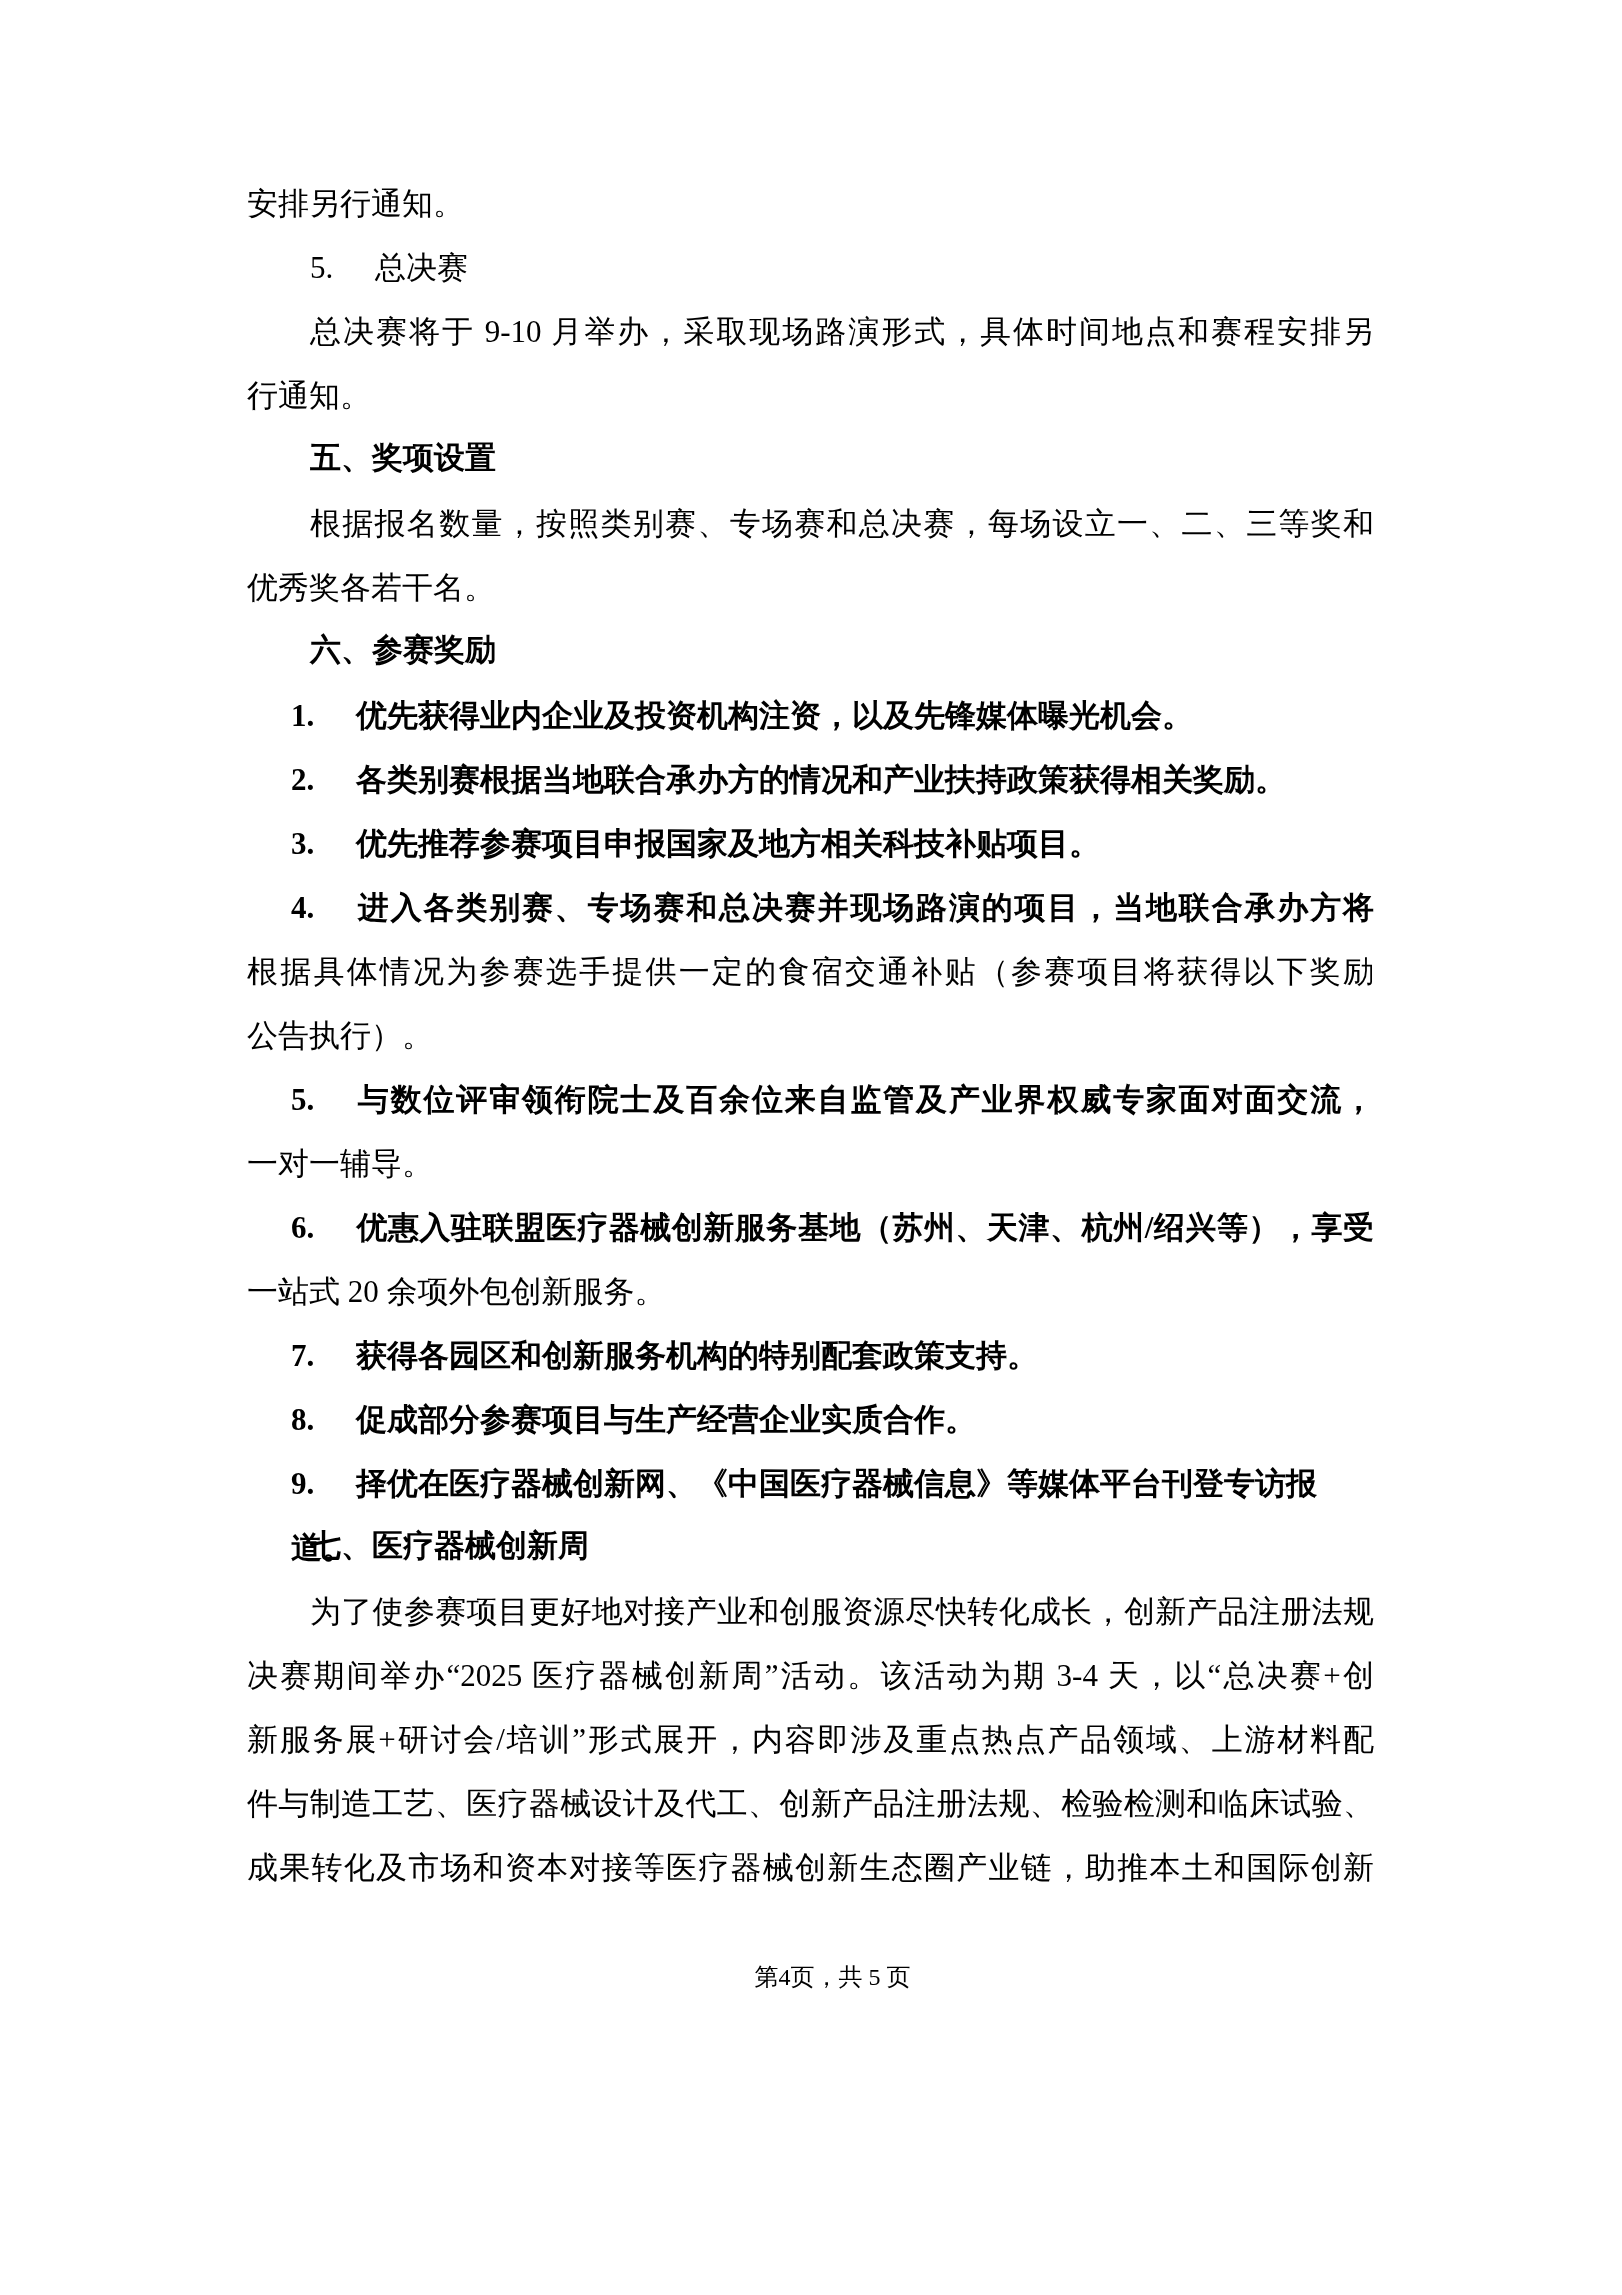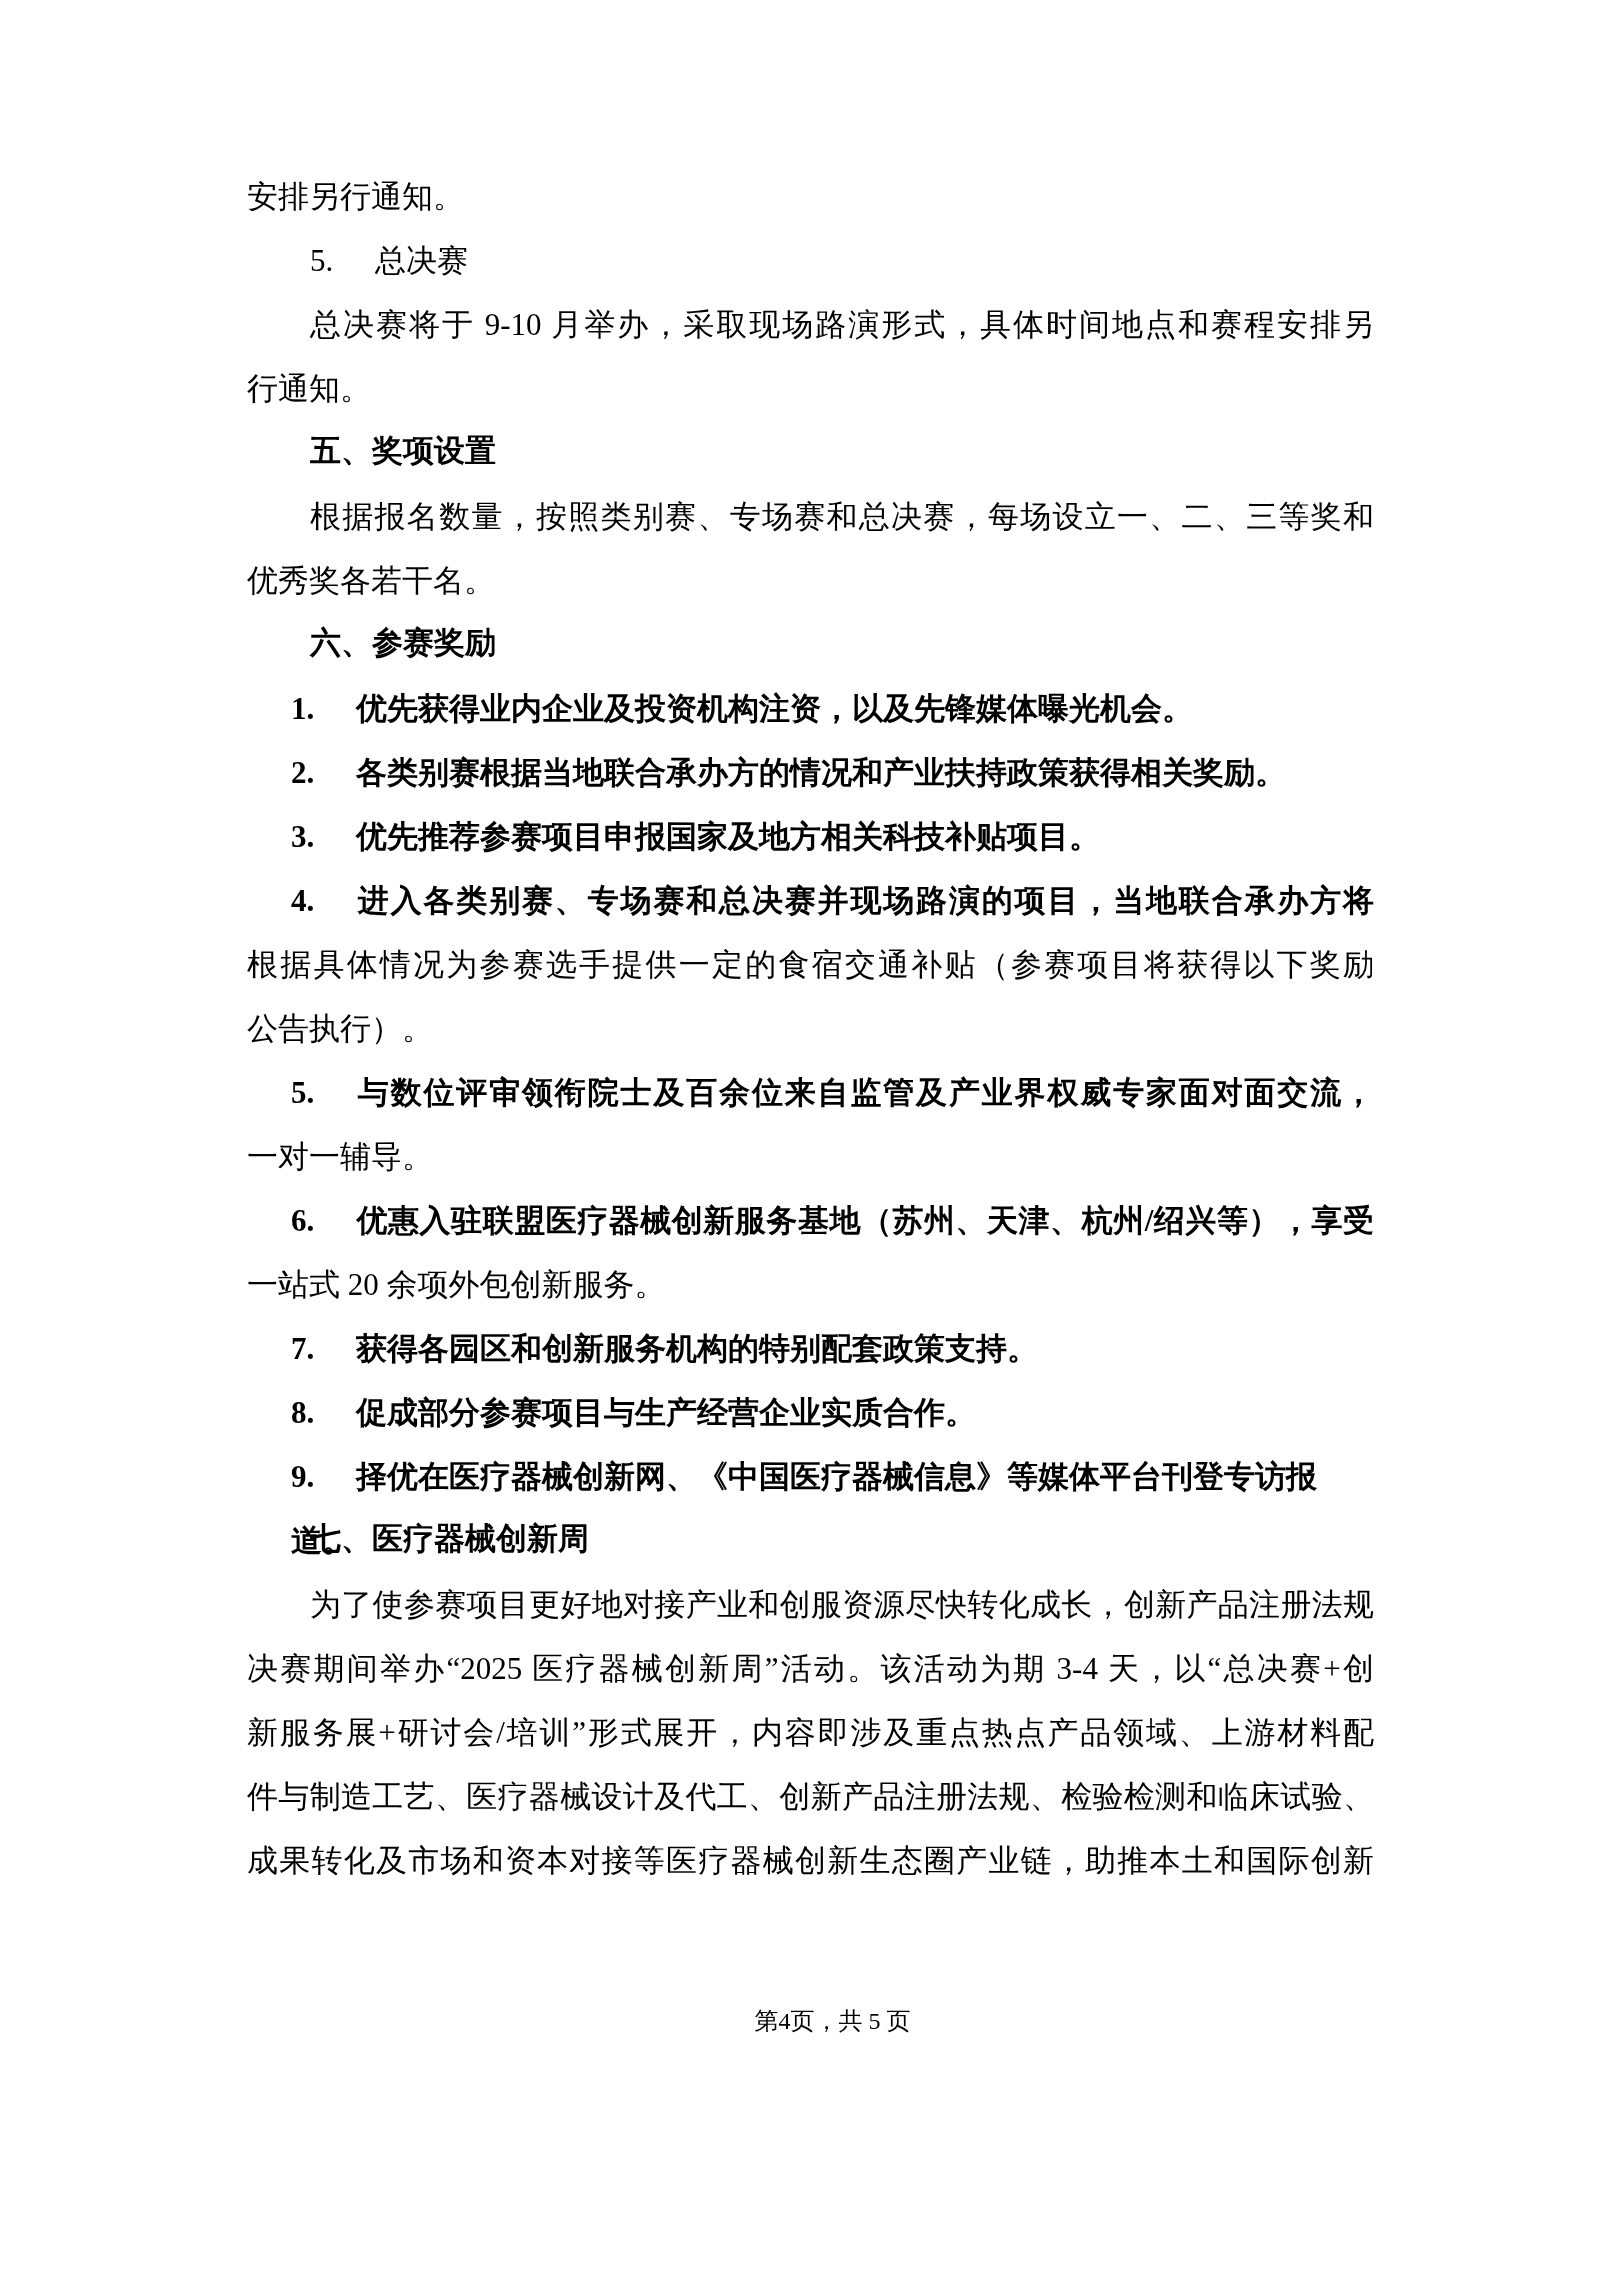--- a/index.html
+++ b/index.html
@@ -9,21 +9,21 @@
     height: 2295px;
     background: #ffffff;
     color: #000000;
     font-family: "Liberation Serif", "DejaVu Serif", serif;
     font-size: 31px;
     overflow: hidden;
   }
   .content {
     position: absolute;
     left: 247px;
-    top: 165px;
+    top: 172px;
     width: 1127px;
   }
   .line {
     height: 64px;
     line-height: 64px;
     white-space: normal;
   }
   
   .ind { padding-left: 63px; }
   
@@ -35,21 +35,21 @@
   
   .jf  { text-align: justify; text-align-last: justify; }
   
   .hd  {
     font-family: Liberation Mono, monospace;
     font-weight: 700;
   }
   .footer {
     position: absolute;
     left: 0; right: 0;
-    top: 1992px;
+    top: 1948px;
     height: 59px;
     line-height: 59px;
     text-align: center;
     font-size: 24px;
     color: #000000;
     margin-left: 42px;
   }
 </style>
 </head>
 <body>

